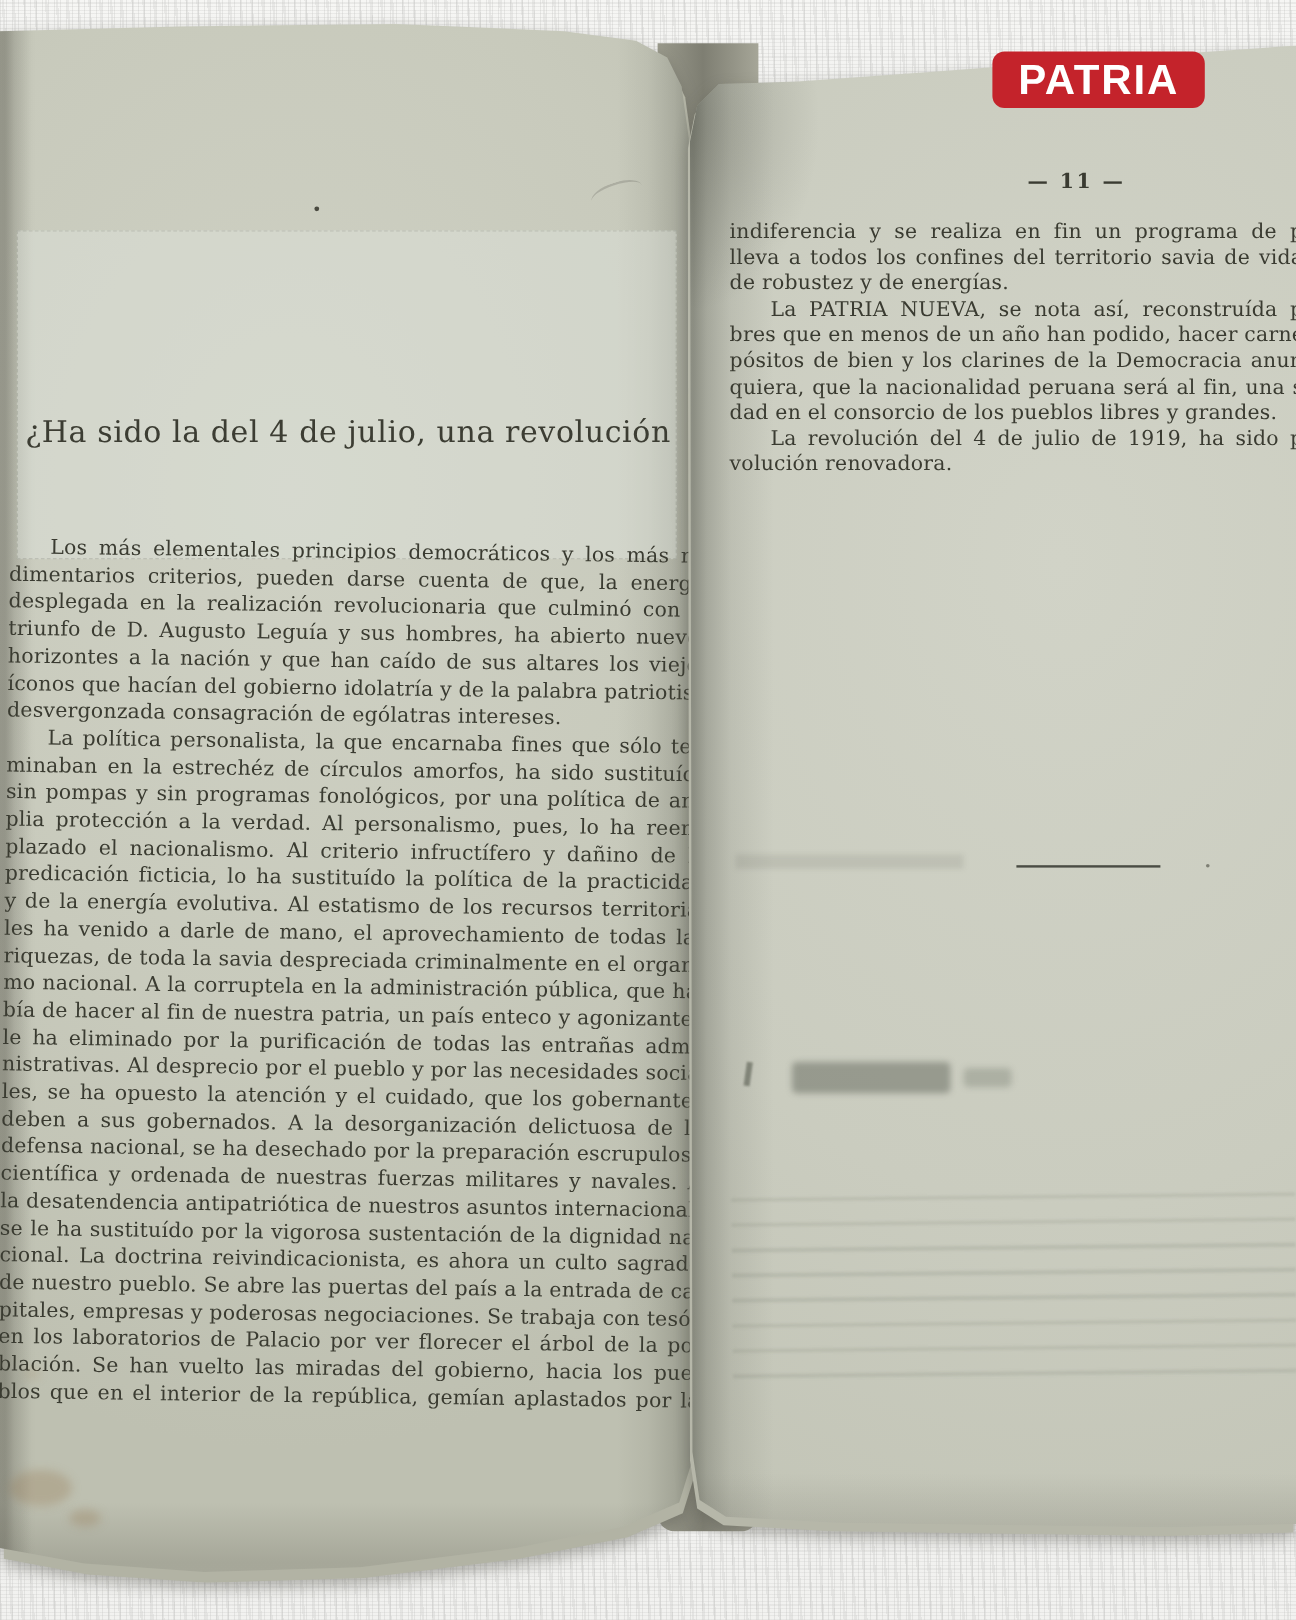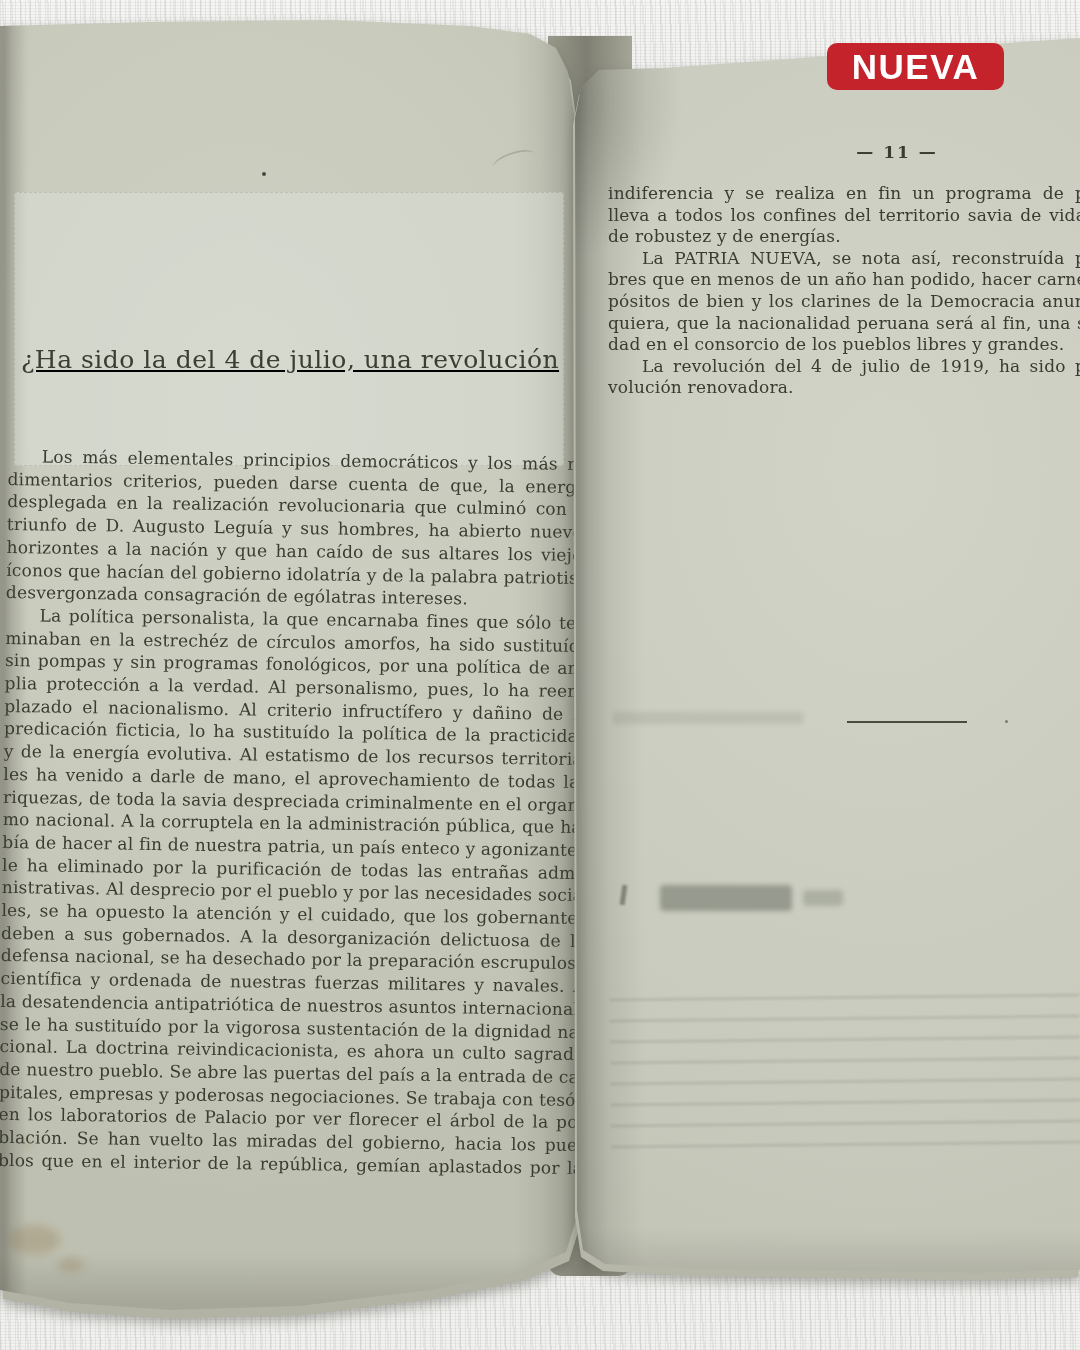--- a/index.html
+++ b/index.html
@@ -50,21 +50,21 @@
   }
   .pgnum{position:absolute;text-align:center;font-size:17px;font-weight:700;letter-spacing:2px;color:#3a3b31;}
   .pgnum-left{left:8px;top:108px;width:585px;}
   .pgnum-right{left:33px;top:112px;width:578px;}
 
   .impression{
     position:absolute;left:14px;top:172px;width:548px;height:272px;
     background:rgba(224,228,221,.42);
     border:1px dashed rgba(110,112,100,.22);
   }
-  .heading{position:absolute;left:16px;top:316px;width:548px;text-decoration:underline;}
+  .heading{position:absolute;left:16px;top:316px;width:548px;}
   .hline{
     text-align:center;white-space:nowrap;font-size:25px;line-height:47px;
     color:#3c3d33;font-weight:500;letter-spacing:.5px;
     font-family:"DejaVu Serif","Liberation Serif",serif;
   }
   .body-text{position:absolute;}
   .body-left{left:8px;top:425px;width:585px;transform:rotate(.8deg);transform-origin:0 0;}
   .body-right{left:33px;top:153px;width:478px;}
   .tline{
     font-size:17px;color:#3a3b31;white-space:nowrap;letter-spacing:.2px;
@@ -202,16 +202,16 @@
       <div class="divider"></div>
       <div class="smudge-tick"></div>
       <div class="smudge"></div>
       <div class="smudge2"></div>
       <div class="showthrough"></div>
       <div class="speck speck-b"></div>
     </div>
   </div>
 
   <div class="badge">
-    <span>NUEVA</span>
+    <span>PATRIA</span>
   </div>
 
 </div>
 
 </body></html>

